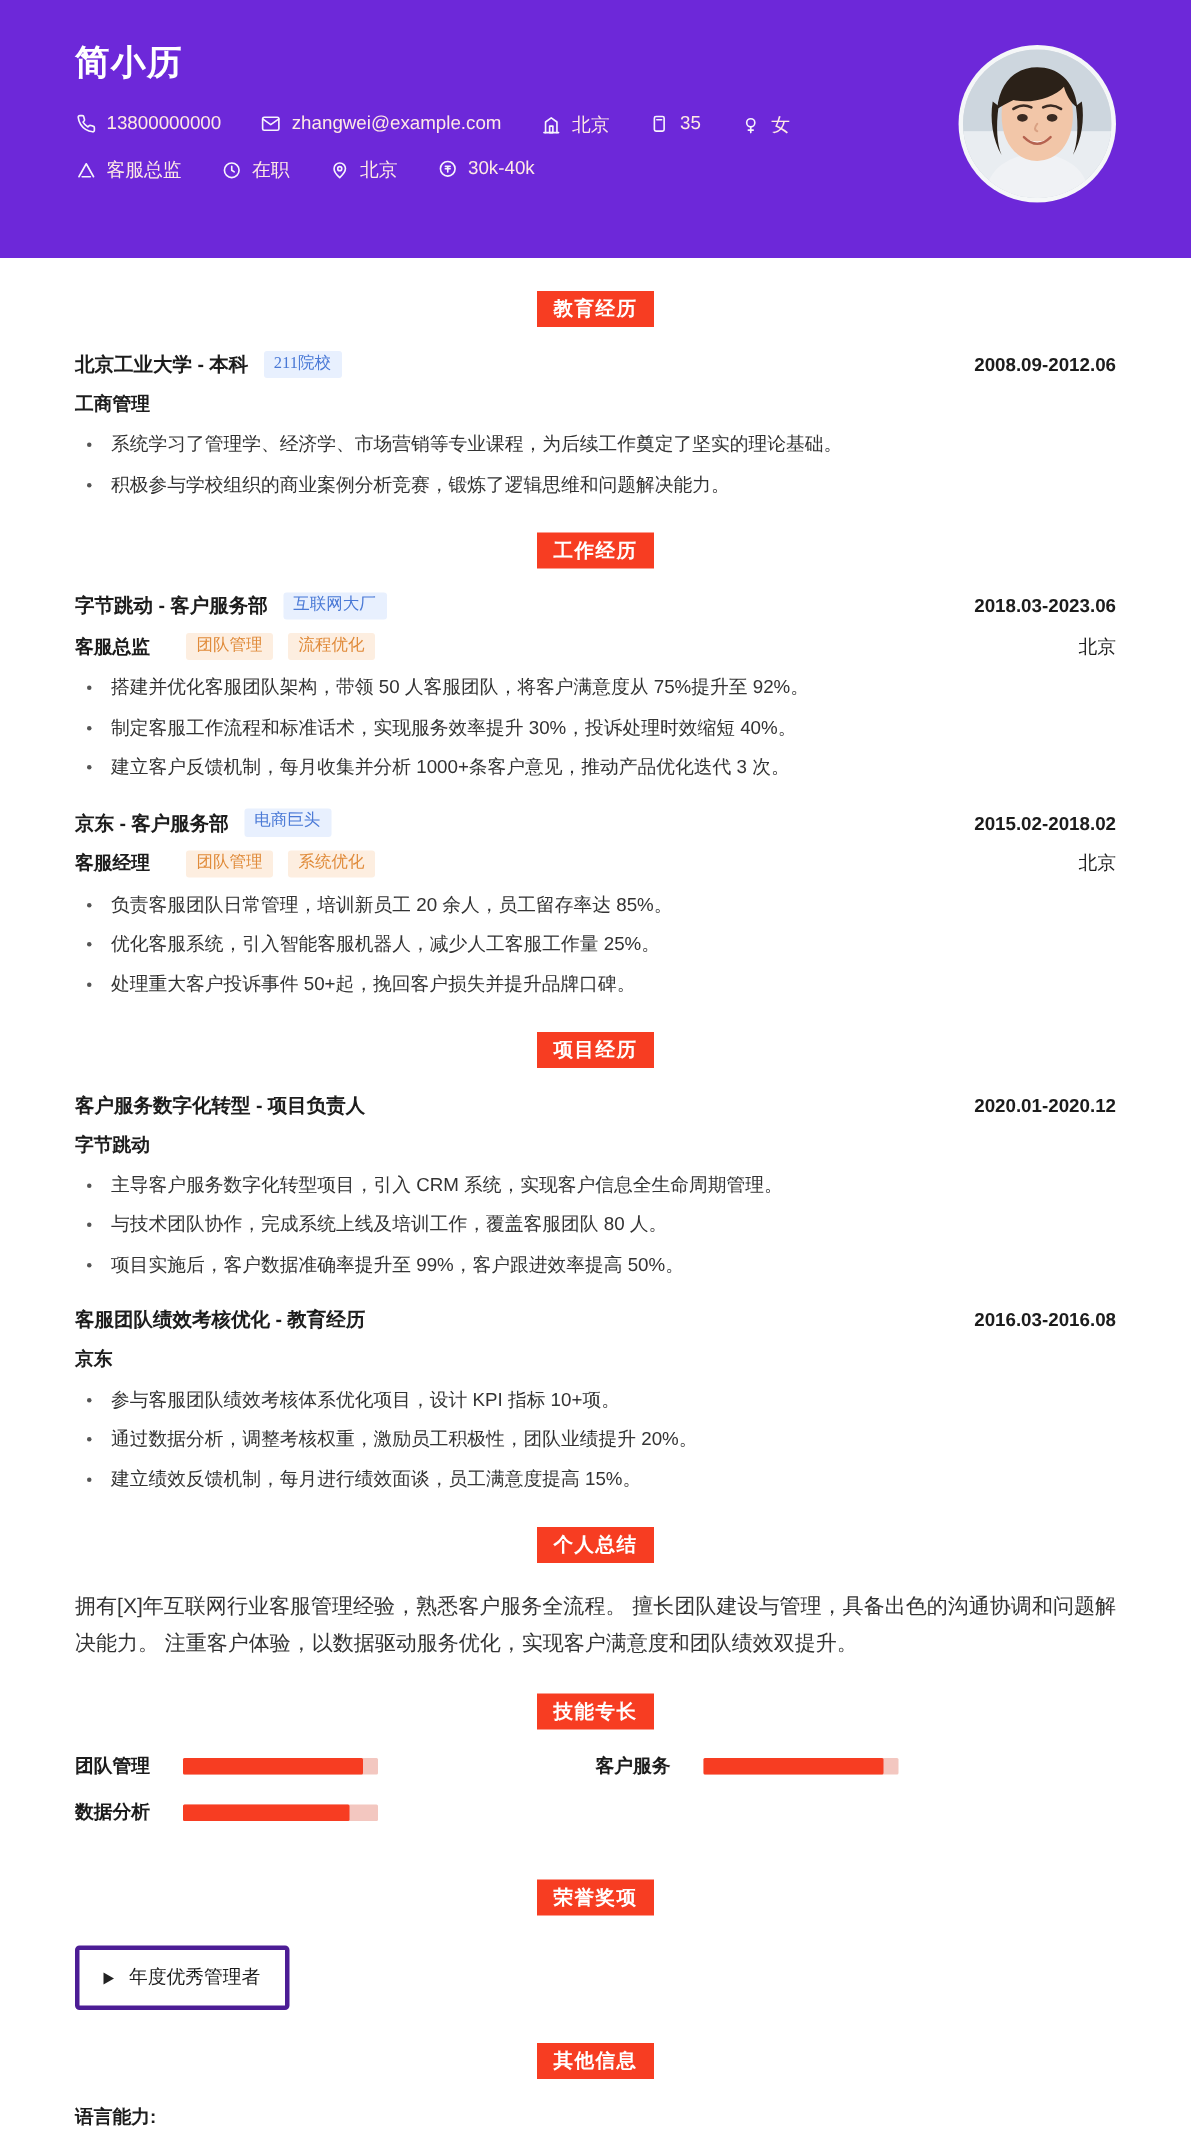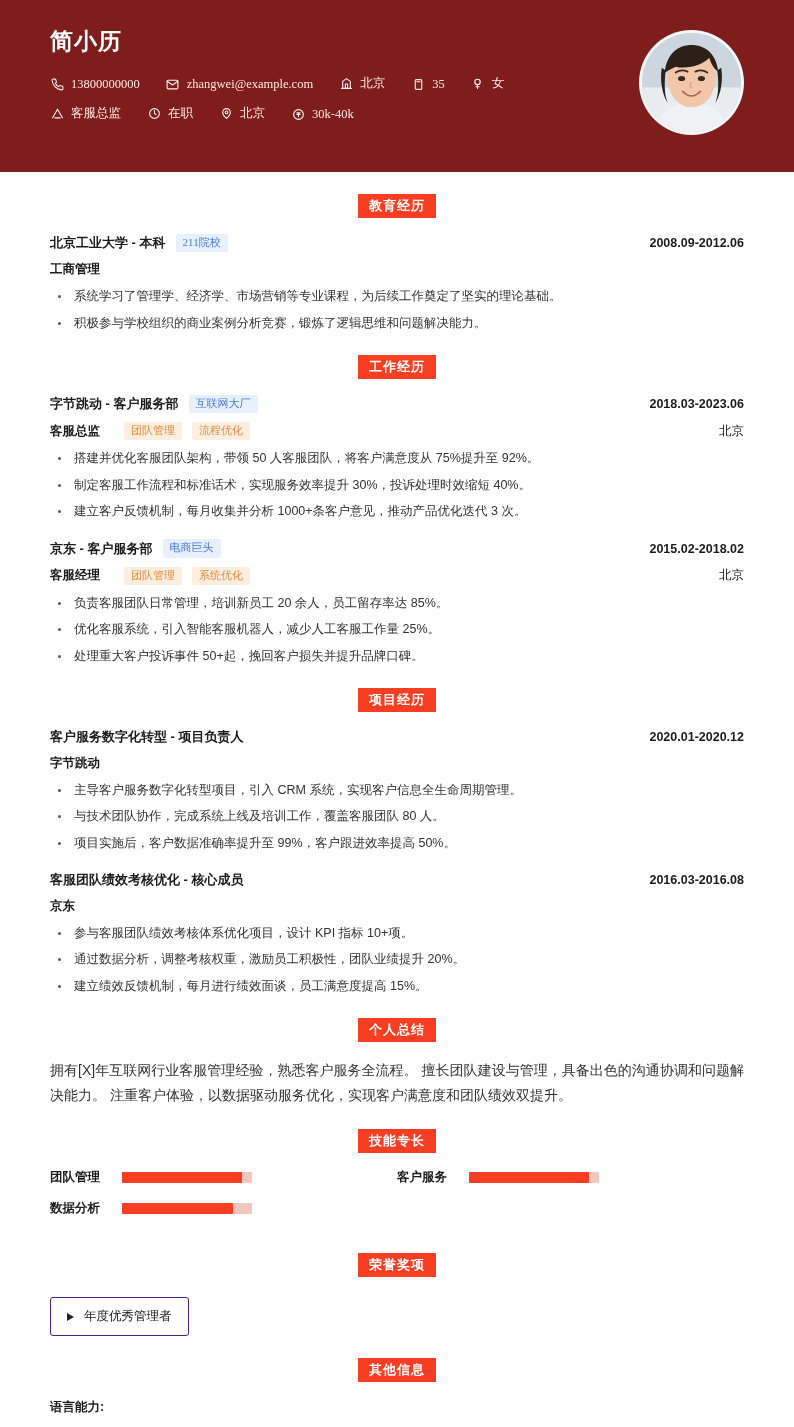--- a/index.html
+++ b/index.html
@@ -7,40 +7,39 @@
     width: 794px;
     background: #ffffff;
     font-family: "Liberation Sans", "DejaVu Sans", sans-serif;
     color: #333;
   }
   .page { width: 794px; min-height: 1427px; position: relative; background:#fff; }
 
   
   .header {
     position: relative;
-    background: #7f1d1d;
+    background: #6d28d9;
     height: 172px;
     padding: 26px 40px 0 50px;
     color: #fff;
     overflow: hidden;
   }
   .hdr-name {
     font-size: 23px;
     font-weight: bold;
     letter-spacing: 1px;
     margin-bottom: 18px;
   }
   .hdr-line {
     display: flex;
     flex-wrap: wrap;
-    align-items: flex-end;
+    align-items: flex-start;
     font-size: 12.5px;
     margin-bottom: 13px;
     color: #ffe9e5;
-    font-family: Liberation Serif, serif;
   }
   .hdr-item {
     display: flex;
     align-items: center;
     margin-right: 26px;
     white-space: nowrap;
   }
   .hdr-item .ic {
     display: inline-flex;
     width: 14px; height: 14px;
@@ -194,21 +193,21 @@
     position: absolute;
     left: 0; top: 0; bottom: 0;
     background: #f73d22;
     border-radius: 1px;
   }
 
   
   .honor {
     display: inline-flex;
     align-items: center;
-    border: 1px solid #4c1d95;
+    border: 3px solid #4c1d95;
     border-radius: 3px;
     padding: 10px 16px;
     font-size: 12.5px;
     color: #1c1c1c;
     margin-top: 4px;
   }
   .honor .tri {
     width: 0; height: 0;
     border-left: 7px solid #222;
     border-top: 4.5px solid transparent;
@@ -437,21 +436,21 @@
         <ul class="bullets">
           <li>主导客户服务数字化转型项目，引入 CRM 系统，实现客户信息全生命周期管理。</li>
           <li>与技术团队协作，完成系统上线及培训工作，覆盖客服团队 80 人。</li>
           <li>项目实施后，客户数据准确率提升至 99%，客户跟进效率提高 50%。</li>
         </ul>
       </div>
 
       <div class="entry">
         <div class="row">
           <div class="row-left">
-            <span class="org">客服团队绩效考核优化 - 核心成员</span>
+            <span class="org">客服团队绩效考核优化 - 教育经历</span>
           </div>
           <div class="date">2016.03-2016.08</div>
         </div>
         <div class="sub">京东</div>
         <ul class="bullets">
           <li>参与客服团队绩效考核体系优化项目，设计 KPI 指标 10+项。</li>
           <li>通过数据分析，调整考核权重，激励员工积极性，团队业绩提升 20%。</li>
           <li>建立绩效反馈机制，每月进行绩效面谈，员工满意度提高 15%。</li>
         </ul>
       </div>

